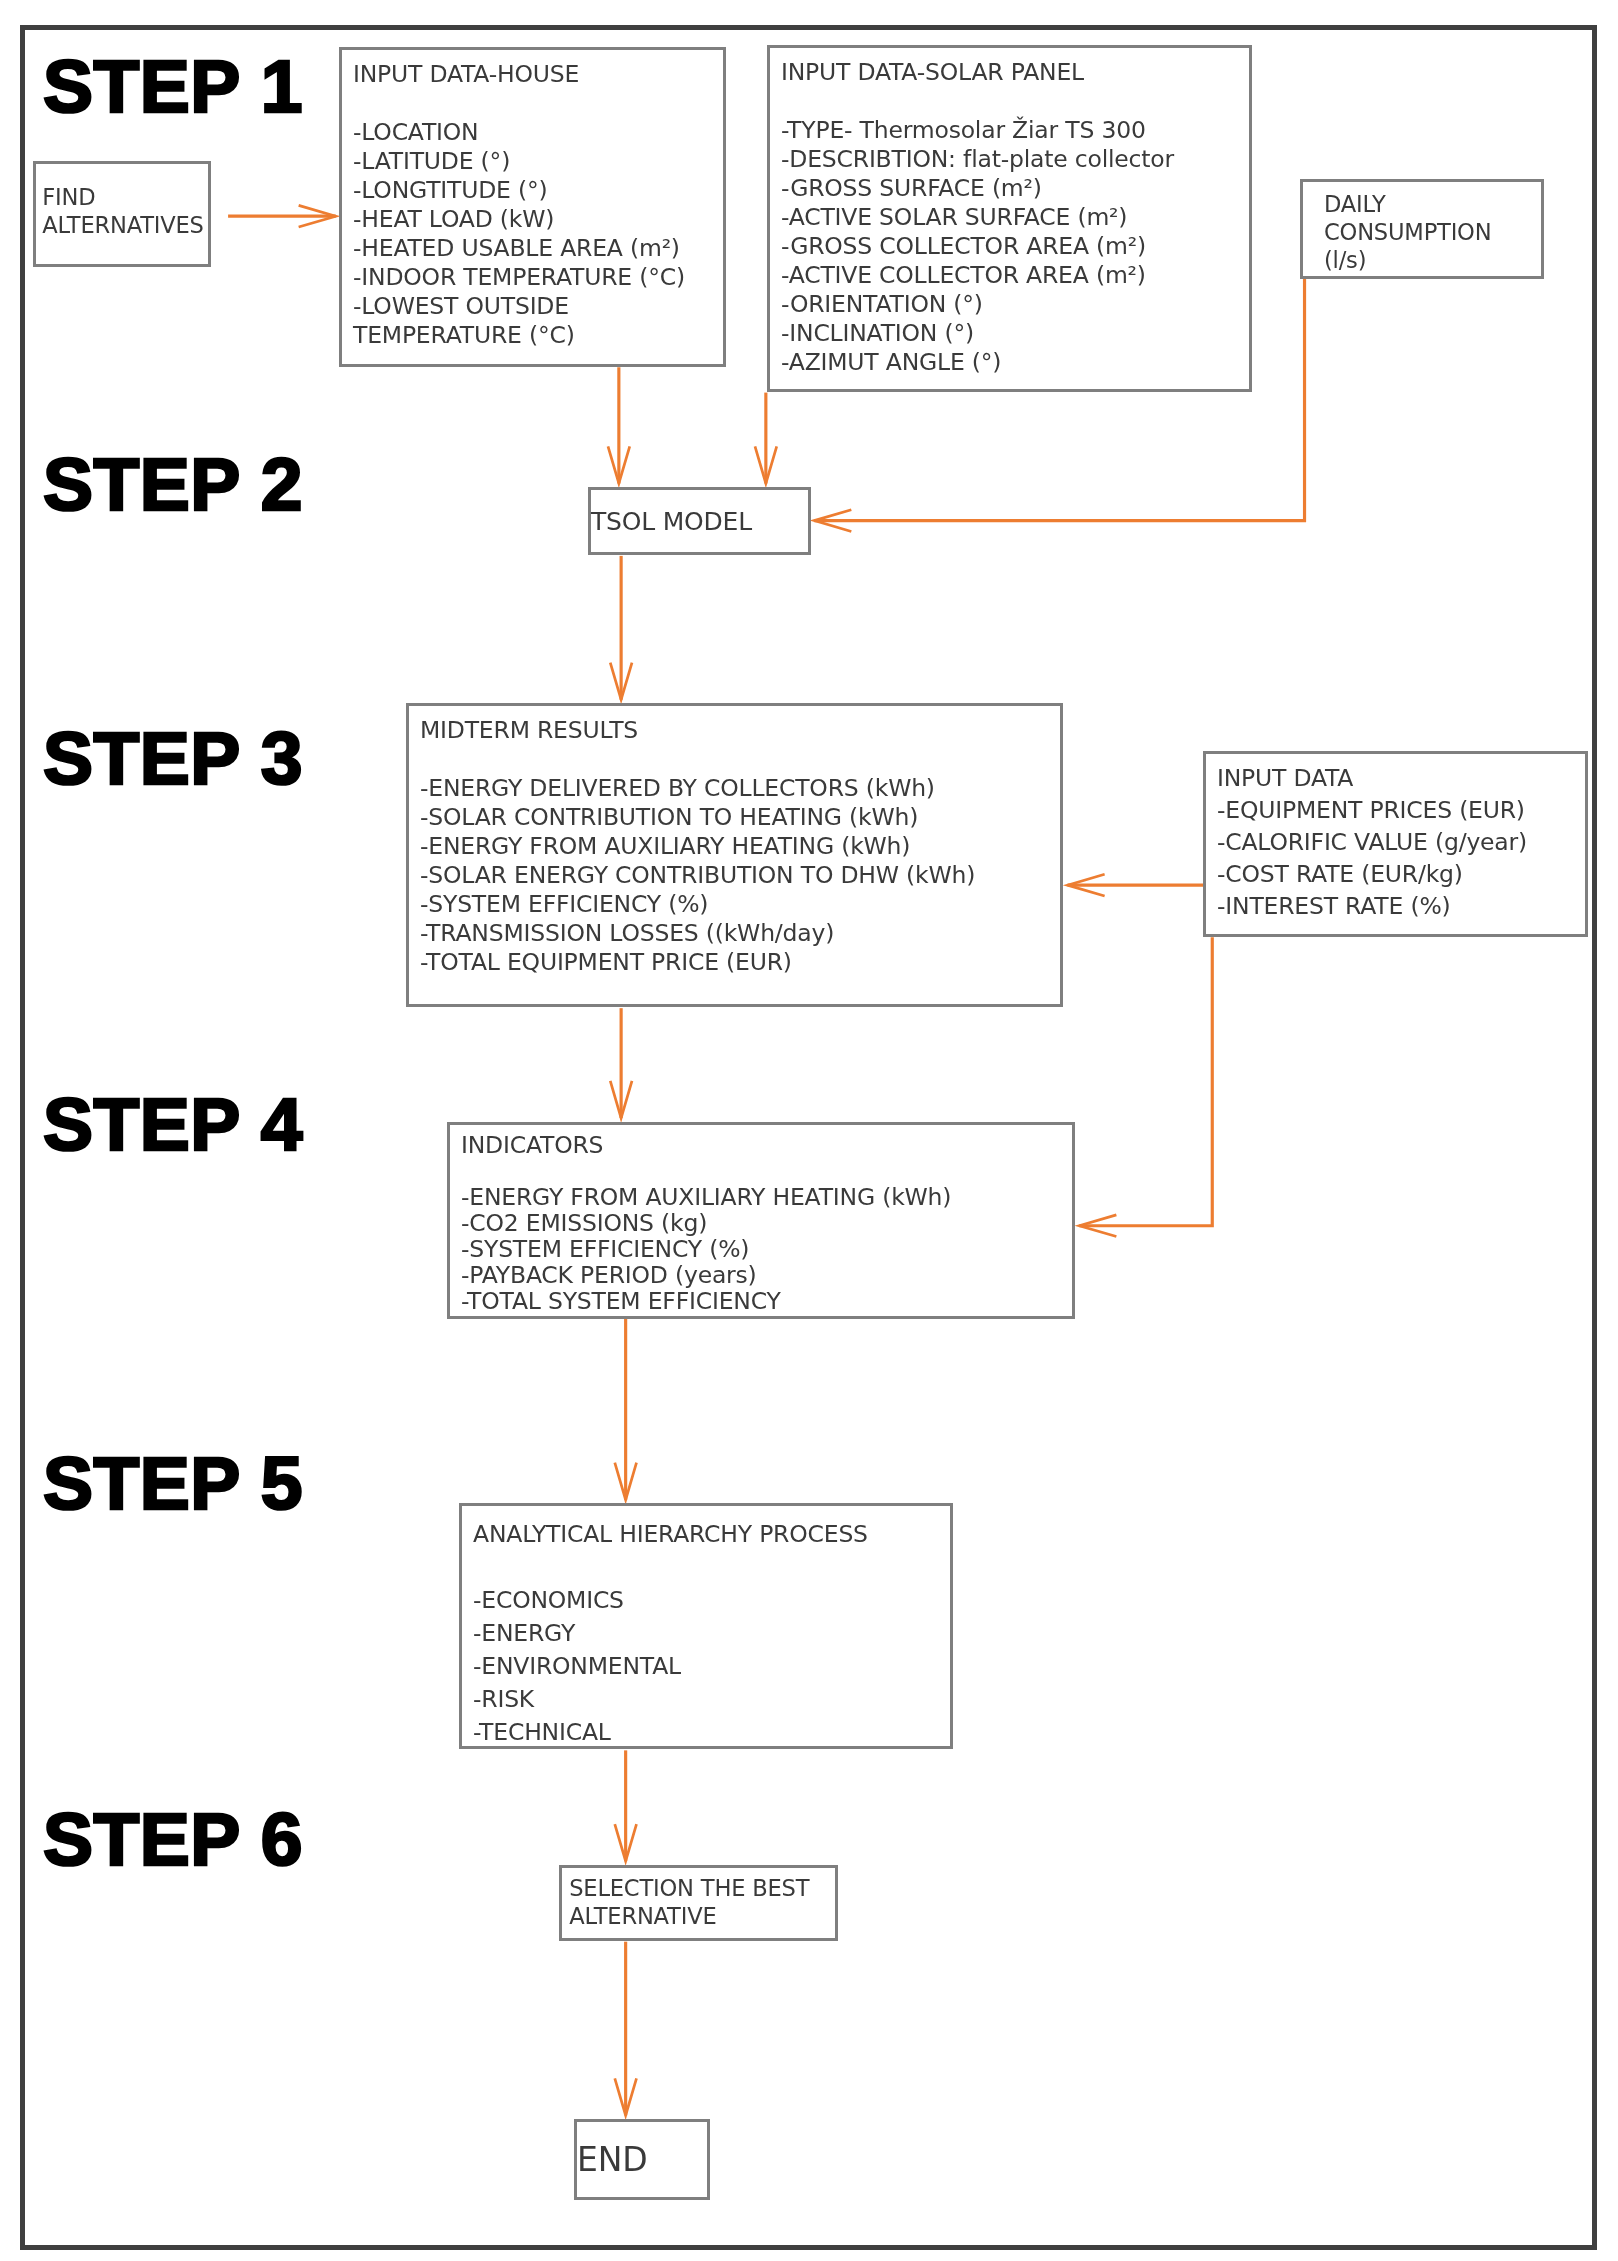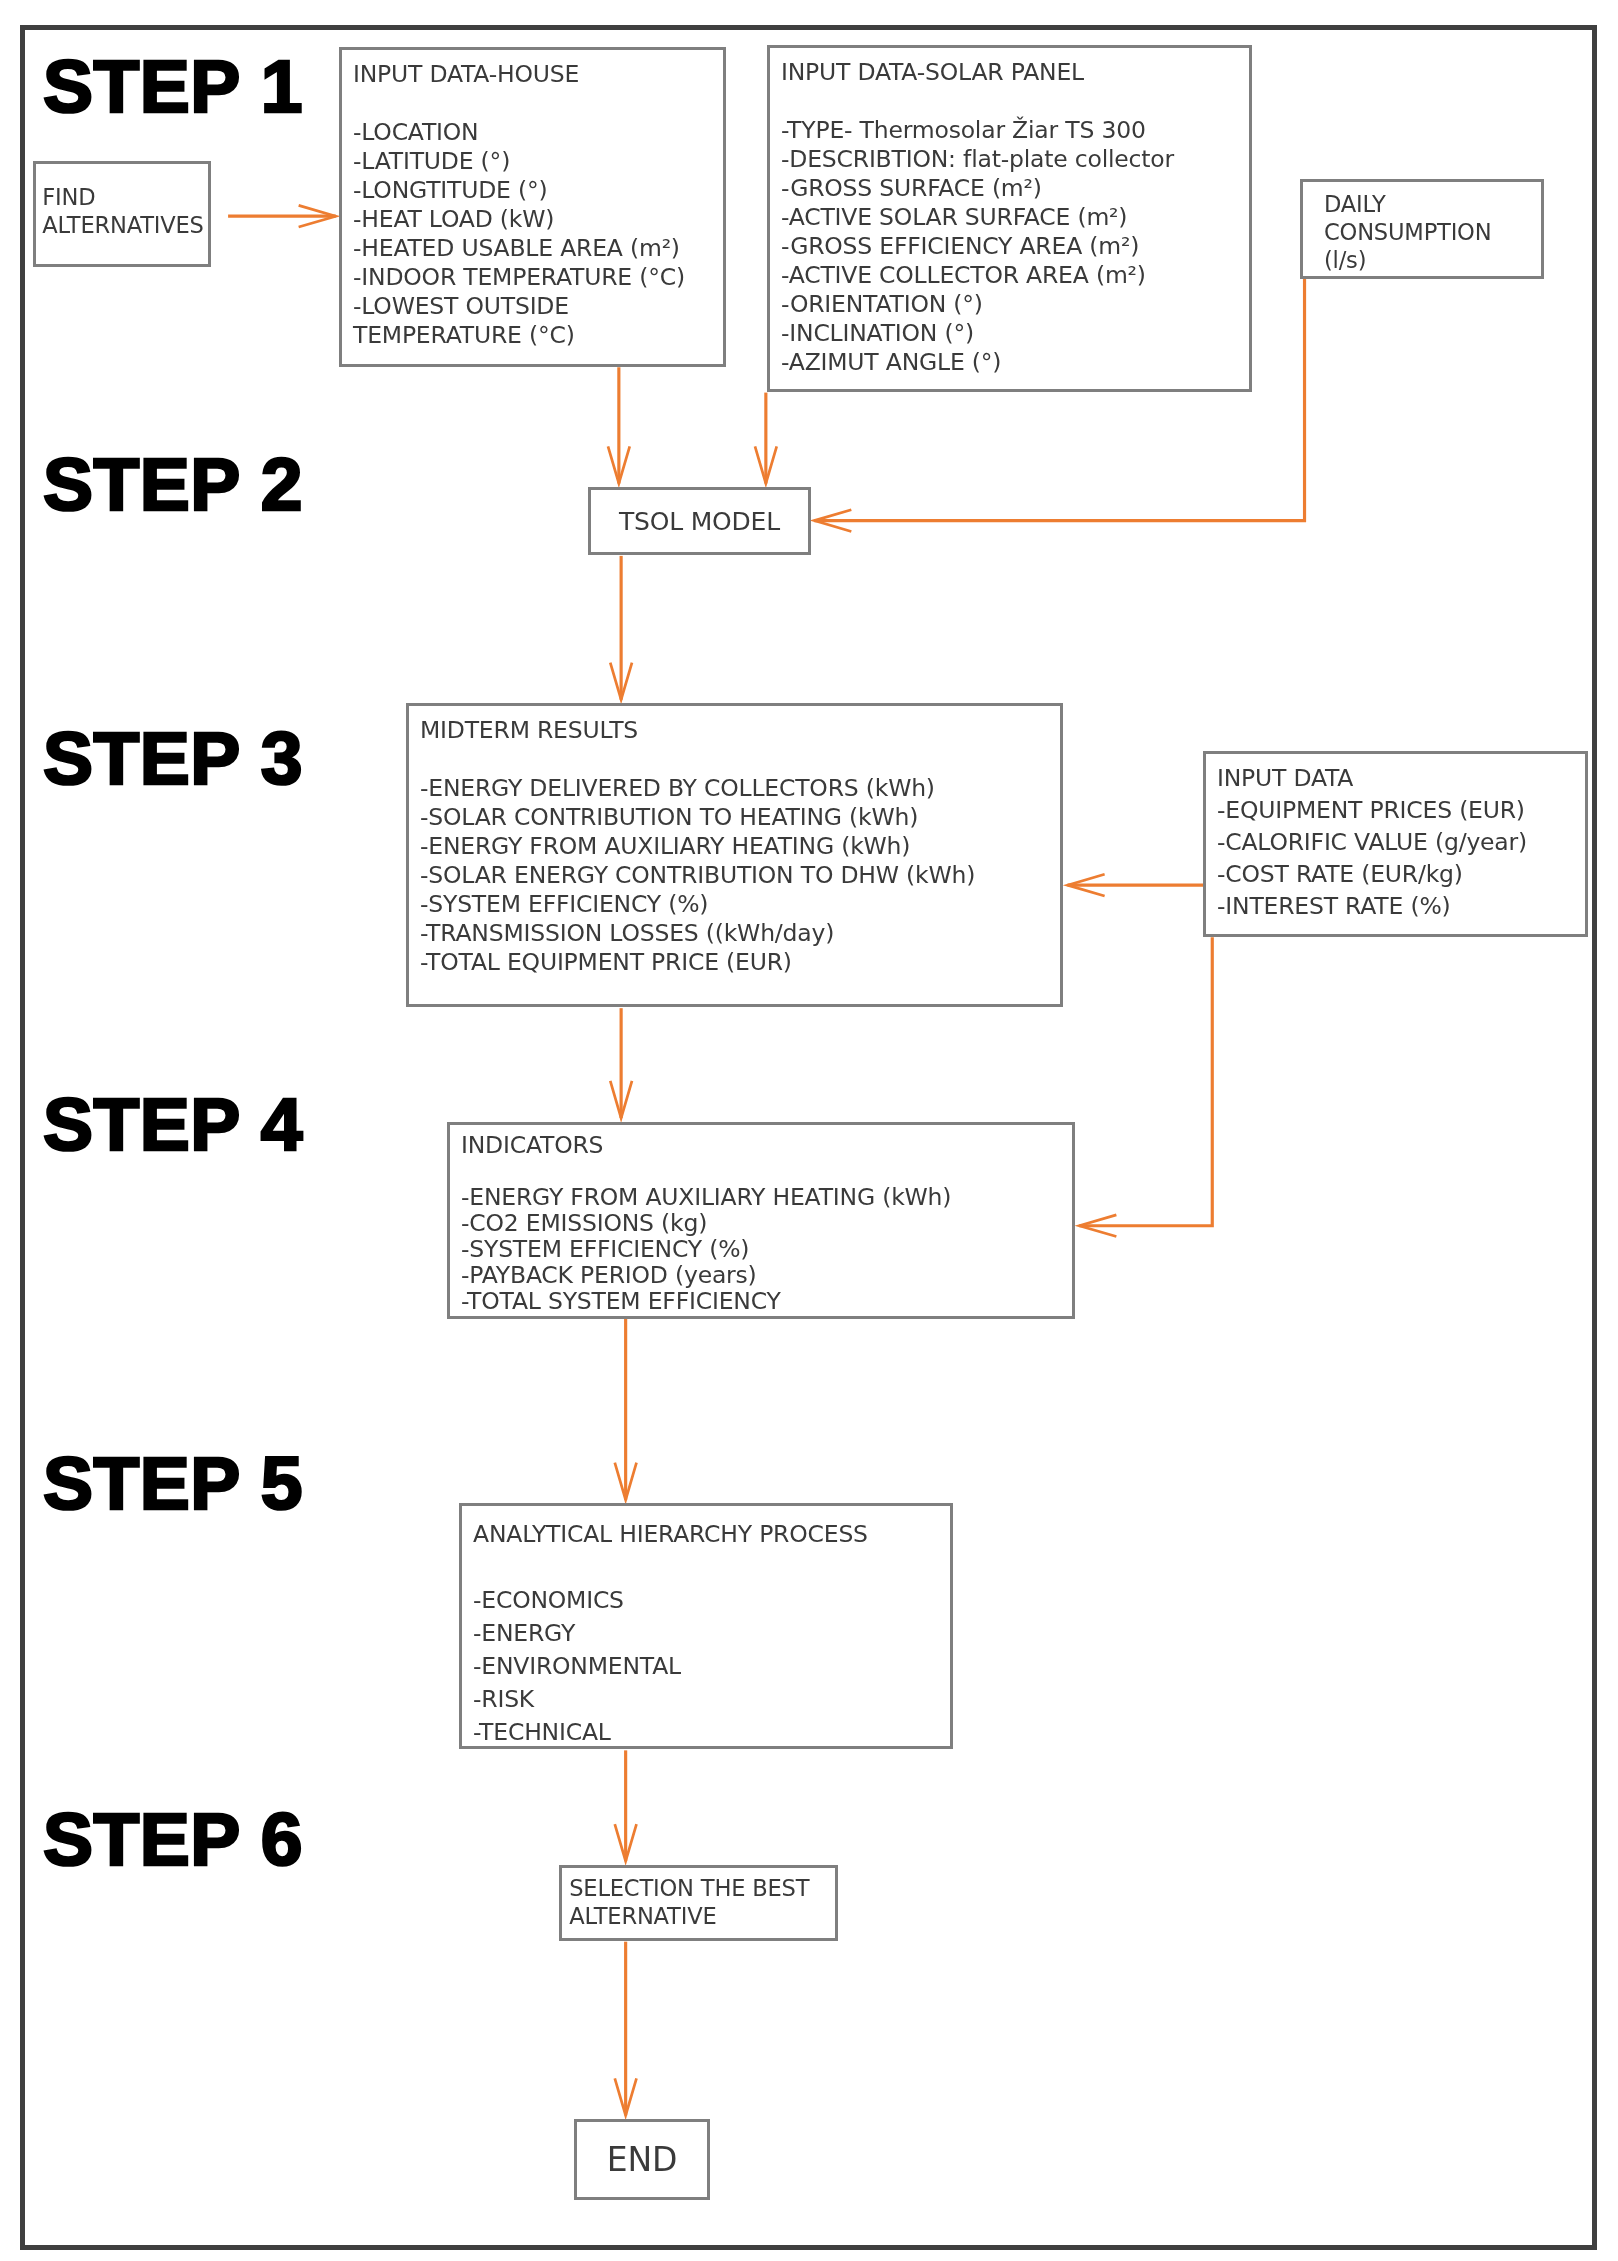--- a/index.html
+++ b/index.html
@@ -15,21 +15,21 @@
   .box{position:absolute;box-sizing:border-box;background:#fff;
        border:3.6px solid var(--box-border,#7F7F7F);color:var(--text,#3A3A3A);
        font-size:23.5px;line-height:29px;letter-spacing:-0.2px;padding:10px 10px 4.5px 11px;}
   .box .line{white-space:normal;}
   .gap{margin-bottom:29px;}
   .lh58{line-height:26px}.lh58 .gap{margin-bottom:26px}
   .lh62{line-height:28px}
   .lh70{line-height:32px}
   .lh72{line-height:33px}.lh72 .gap{margin-bottom:33px}
   .fs50{font-size:22.6px}
-  .center{display:flex;align-items:center;justify-content:center;text-align:center;padding:0;}
+  .center{display:flex;align-items:center;justify-content:flex-start;text-align:center;padding:0;}
 </style>
 </head>
 <body>
 
 <div id="stage">
 
   <div class="frame"></div>
 
   <svg class="connectors" width="1619" height="2280" viewBox="0 0 3579 5041">
     <defs>
@@ -75,21 +75,21 @@
       </div>
   </div>
 
   <div class="box" style="left:767px;top:45px;width:485px;height:347px">
     <div class="line gap">INPUT DATA-SOLAR PANEL</div>
     <div>
         <div class="line">-TYPE- Thermosolar Žiar TS 300</div>
         <div class="line">-DESCRIBTION: flat-plate collector</div>
         <div class="line">-GROSS SURFACE (m²)</div>
         <div class="line">-ACTIVE SOLAR SURFACE (m²)</div>
-        <div class="line">-GROSS EFFICIENCY AREA (m²)</div>
+        <div class="line">-GROSS COLLECTOR AREA (m²)</div>
         <div class="line">-ACTIVE COLLECTOR AREA (m²)</div>
         <div class="line">-ORIENTATION (°)</div>
         <div class="line">-INCLINATION (°)</div>
         <div class="line">-AZIMUT ANGLE (°)</div>
       </div>
   </div>
 
   <div class="box fs50 lh62" style="left:1300px;top:179px;width:244px;height:100px;padding:8.1px 3.6px 0 21px">
       <div class="line">DAILY</div>
       <div class="line">CONSUMPTION</div>

